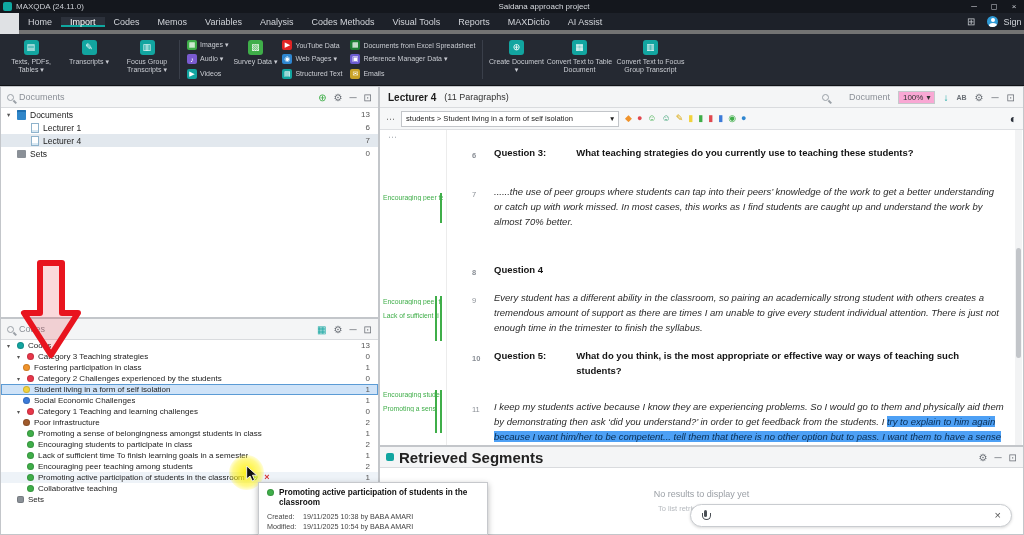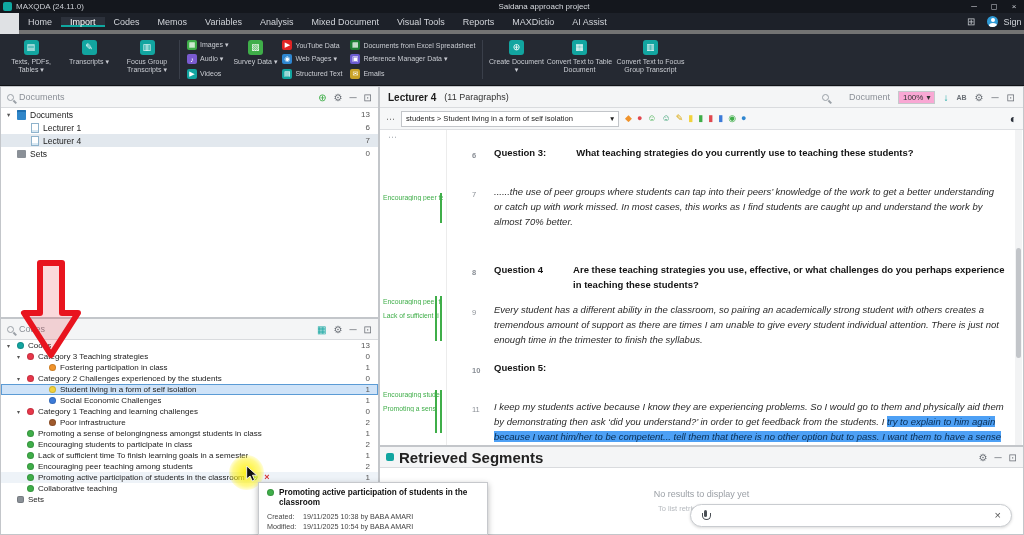--- a/index.html
+++ b/index.html
@@ -55,21 +55,21 @@
   .trow.selrow{background:#e2e8ee;}
   .trow .exp{width:10px;font-size:6.5px;color:#555;flex:none;}
   .trow .cnt{margin-left:auto;color:#555;font-size:8px;}
   .ic-book{width:9px;height:10px;background:#2f86c9;border-radius:1px;margin-right:4px;flex:none;box-shadow:inset 0 2px 0 #1e6fb0;}
   .ic-page{width:8px;height:10px;background:#fff;border:1px solid #8fb3cc;margin-right:4px;flex:none;box-shadow:inset 0 -2px 0 #d7e7f2;}
   .ic-sets{width:9px;height:8px;background:#8a9097;border-radius:1px;margin-right:4px;flex:none;}
 
   
   .crow{display:flex;align-items:center;height:11px;font-size:8px;padding:0 8px 0 6px;white-space:nowrap;overflow:hidden;}
   .crow.lvl1{padding-left:16px;}
-  .crow.lvl2{padding-left:38px;}
+  .crow.lvl2{padding-left:12px;}
   .crow .exp{width:10px;font-size:6px;color:#555;flex:none;}
   .crow .dot{width:7px;height:7px;border-radius:50%;margin-right:4px;flex:none;box-shadow:inset 0 0 0 1px rgba(0,0,0,.15);}
   .crow .lb{overflow:hidden;text-overflow:ellipsis;}
   .crow .cnt{margin-left:auto;color:#555;font-size:8px;padding-left:6px;}
   .crow.selrow{background:#cfe3f8;outline:1px solid #5b9bd5;outline-offset:-1px;}
   .crow.hoverrow{background:#eef3f8;}
   .rowact{margin-left:6px;font-size:9px;line-height:1;flex:none;}
   .rowact.add{color:#3fae49;}
   .rowact.rem{color:#d62f2f;font-weight:bold;}
 
@@ -145,21 +145,21 @@
     </span>
   </div>
 
   <div class="menubar">
     <span class="menu-tab">Home</span>
     <span class="menu-tab active">Import</span>
     <span class="menu-tab">Codes</span>
     <span class="menu-tab">Memos</span>
     <span class="menu-tab">Variables</span>
     <span class="menu-tab">Analysis</span>
-    <span class="menu-tab">Mixed Document</span>
+    <span class="menu-tab">Codes Methods</span>
     <span class="menu-tab">Visual Tools</span>
     <span class="menu-tab">Reports</span>
     <span class="menu-tab">MAXDictio</span>
     <span class="menu-tab">AI Assist</span>
     <span class="menu-right">
       <span class="grid-glyph">⊞</span>
       <span class="signin">
         <span class="avatar"></span>
         <span>Sign in</span>
       </span>
@@ -450,29 +450,29 @@
         <span class="qlabel">Question 3:</span>
         <span>What teaching strategies do you currently use to teaching these students?</span>
       </div>
       <div class="para a mb33">
         <span class="pnum">7</span>
         <span class="ptxt">......the use of peer groups where students can tap into their peers’ knowledge of the work to get a better understanding or catch up with work missed. In most cases, this works as I find students are caught up and understand the work by almost 70% better.</span>
       </div>
       <div class="para q mb10">
         <span class="pnum">8</span>
         <span class="qlabel">Question 4</span>
-        <span>Are these teaching strategies you use, effective, or what challenges do you perhaps experience in teaching these students?</span>
       </div>
       <div class="para a mb13">
         <span class="pnum">9</span>
         <span class="ptxt">Every student has a different ability in the classroom, so pairing an academically strong student with others creates a tremendous amount of support as there are times I am unable to give every student individual attention.  There is just not enough time in the trimester to finish the syllabus.</span>
       </div>
       <div class="para q mb21">
         <span class="pnum">10</span>
         <span class="qlabel">Question 5:</span>
+        <span>What do you think, is the most appropriate or effective way or ways of teaching such students?</span>
       </div>
       <div class="para a mb0">
         <span class="pnum">11</span>
         <span class="ptxt"><span>I keep my students active because I know they are experiencing problems. So I would go to them and physically aid them by demonstrating then ask ‘did you understand?’ in order to get feedback from the students. I </span><span class="sel">try to explain to him again because I want him/her to be competent... tell them that there is no other option but to pass. I want them to have a sense of belonging. I want them to feel that they belong in this class. You belong in this class.</span></span>
       </div>
 
       <div class="vscroll">
         <div class="vthumb" style="top:118px;height:110px"></div>
       </div>
     </div>

